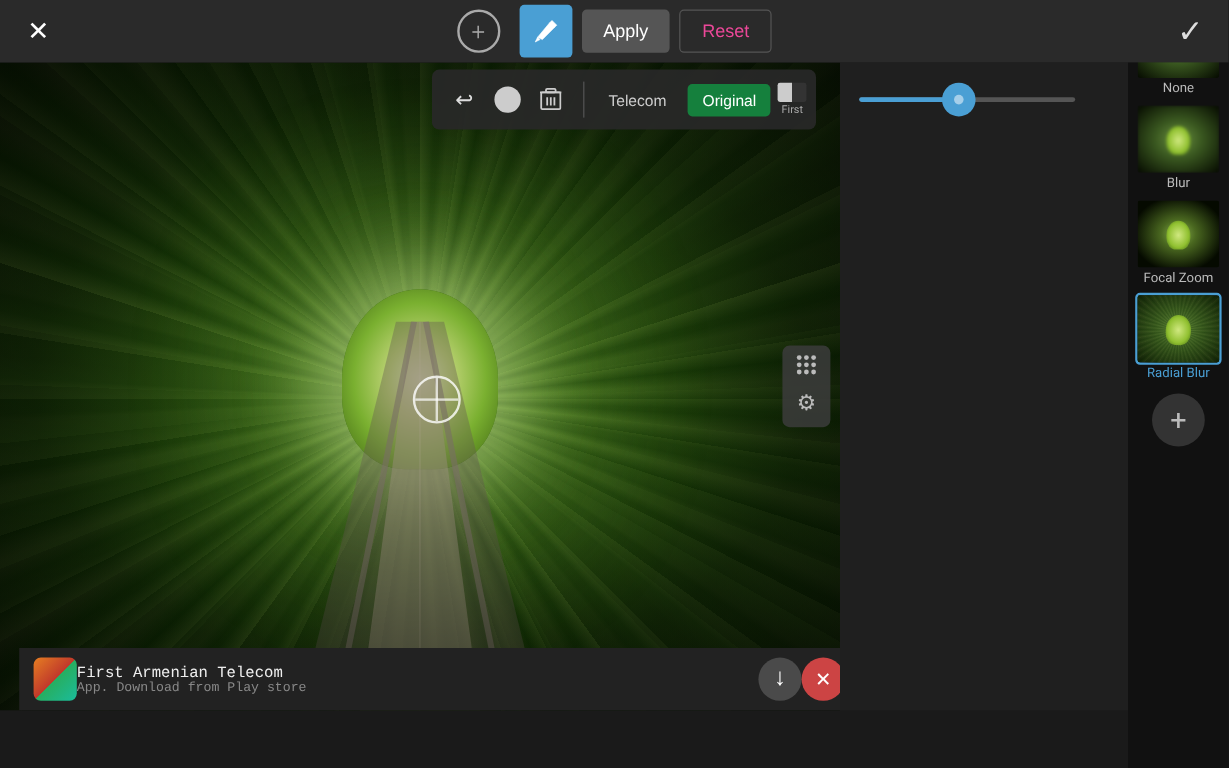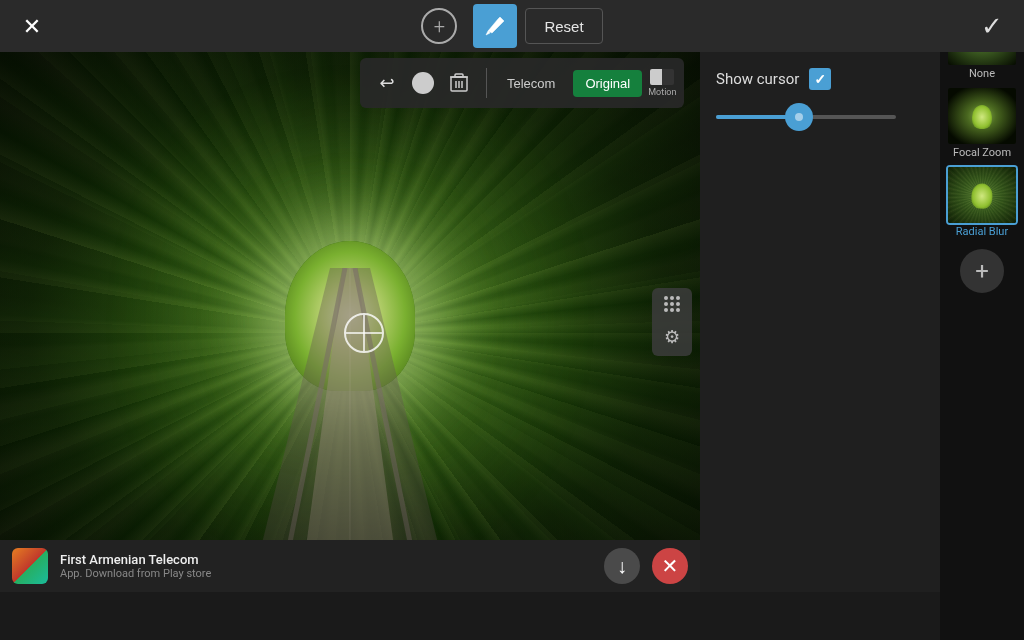--- a/index.html
+++ b/index.html
@@ -40,21 +40,21 @@
     .toolbar-btn {
       height: 36px;
       padding: 0 18px;
       border: none;
       border-radius: 4px;
       font-size: 15px;
       cursor: pointer;
       display: flex; align-items: center; justify-content: center;
     }
     .btn-apply { background: #555; color: #fff; }
-    .btn-reset { background: transparent; color: #e5e5e5; border: 1px solid #555; }
+    .btn-reset { background: transparent; color: #ec4899; border: 1px solid #555; }
 
     .target-icon {
       width: 36px; height: 36px;
       border: 2px solid #aaa;
       border-radius: 50%;
       display: flex; align-items: center; justify-content: center;
       position: relative;
       margin-right: 8px;
     }
     .target-icon::before {
@@ -406,28 +406,28 @@
       width: 32px; height: 32px;
       display: flex; align-items: center; justify-content: center;
       color: #bbb;
       font-size: 18px;
       cursor: pointer;
     }
 
     
     #bottom-bar {
       position: absolute;
-      bottom: 0; left: 0;
+      bottom: 0; left: 16px;
       width: 700px;
       height: 52px;
       background: #222;
       display: flex;
       align-items: center;
       padding: 0 12px;
-      gap: 12px;
+      font-family: Liberation Mono, monospace;
     }
     .avatar {
       width: 36px; height: 36px;
       border-radius: 6px;
       background: linear-gradient(135deg, #e67e22 0%, #c0392b 50%, #27ae60 50%, #1abc9c 100%);
       flex-shrink: 0;
     }
     .notif-text {
       flex: 1;
     }
@@ -466,20 +466,21 @@
       <span>✕</span>
     </div>
   </div>
   <div class="toolbar-center">
     <div class="target-icon"></div>
     <div class="toolbar-icon-btn pen-icon-btn">
       <svg width="22" height="22" viewBox="0 0 22 22">
         <path d="M4 16 L14 4 L18 8 L8 18 Z M2 20 L4 16 L6 18 Z M14 4 L16 2 L20 6 L18 8 Z" fill="white" stroke="white" stroke-width="0.5"></path>
       </svg>
     </div>
+    <button class="toolbar-btn btn-apply">Apply</button>
     <button class="toolbar-btn btn-reset">Reset</button>
   </div>
   <div class="toolbar-right">
     <div class="toolbar-icon-btn">
       <span class="check-mark">✓</span>
     </div>
   </div>
 </div>
 
 <div id="main-area">
@@ -541,48 +542,52 @@
       <line x1="6" y1="8" x2="6" y2="15" stroke="#ccc" stroke-width="1.5"></line>
       <line x1="9" y1="8" x2="9" y2="15" stroke="#ccc" stroke-width="1.5"></line>
       <line x1="12" y1="8" x2="12" y2="15" stroke="#ccc" stroke-width="1.5"></line>
     </svg>
   </button>
   <div class="sub-divider"></div>
   <button class="effect-btn">Telecom</button>
   <button class="effect-btn active">Original</button>
   <div class="invert-btn">
     <div class="invert-icon"></div>
-    <span>Motion</span>
+    <span>First</span>
   </div>
 </div>
 
 <div id="controls-section">
-  <div class="show-cursor-row">
-    <span class="show-cursor-label">Show cursor</span>
-    <div class="checkbox-blue"></div>
-  </div>
   <div class="slider-container">
     <div class="slider-track">
       <div class="slider-fill"></div>
       <div class="slider-thumb"></div>
     </div>
   </div>
 </div>
 
 <div id="effects-list">
 
   <div class="effect-item thumb-none">
     <div class="effect-thumbnail">
       <div class="effect-thumb-img">
         <div class="effect-thumb-opening"></div>
       </div>
     </div>
     <span class="effect-label">None</span>
   </div>
 
+  <div class="effect-item thumb-blur">
+    <div class="effect-thumbnail">
+      <div class="effect-thumb-img">
+        <div class="effect-thumb-opening"></div>
+      </div>
+    </div>
+    <span class="effect-label">Blur</span>
+  </div>
 
 
 
   <div class="effect-item thumb-focal">
     <div class="effect-thumbnail">
       <div class="effect-thumb-img">
         <div class="effect-thumb-opening"></div>
       </div>
     </div>
     <span class="effect-label">Focal Zoom</span>

